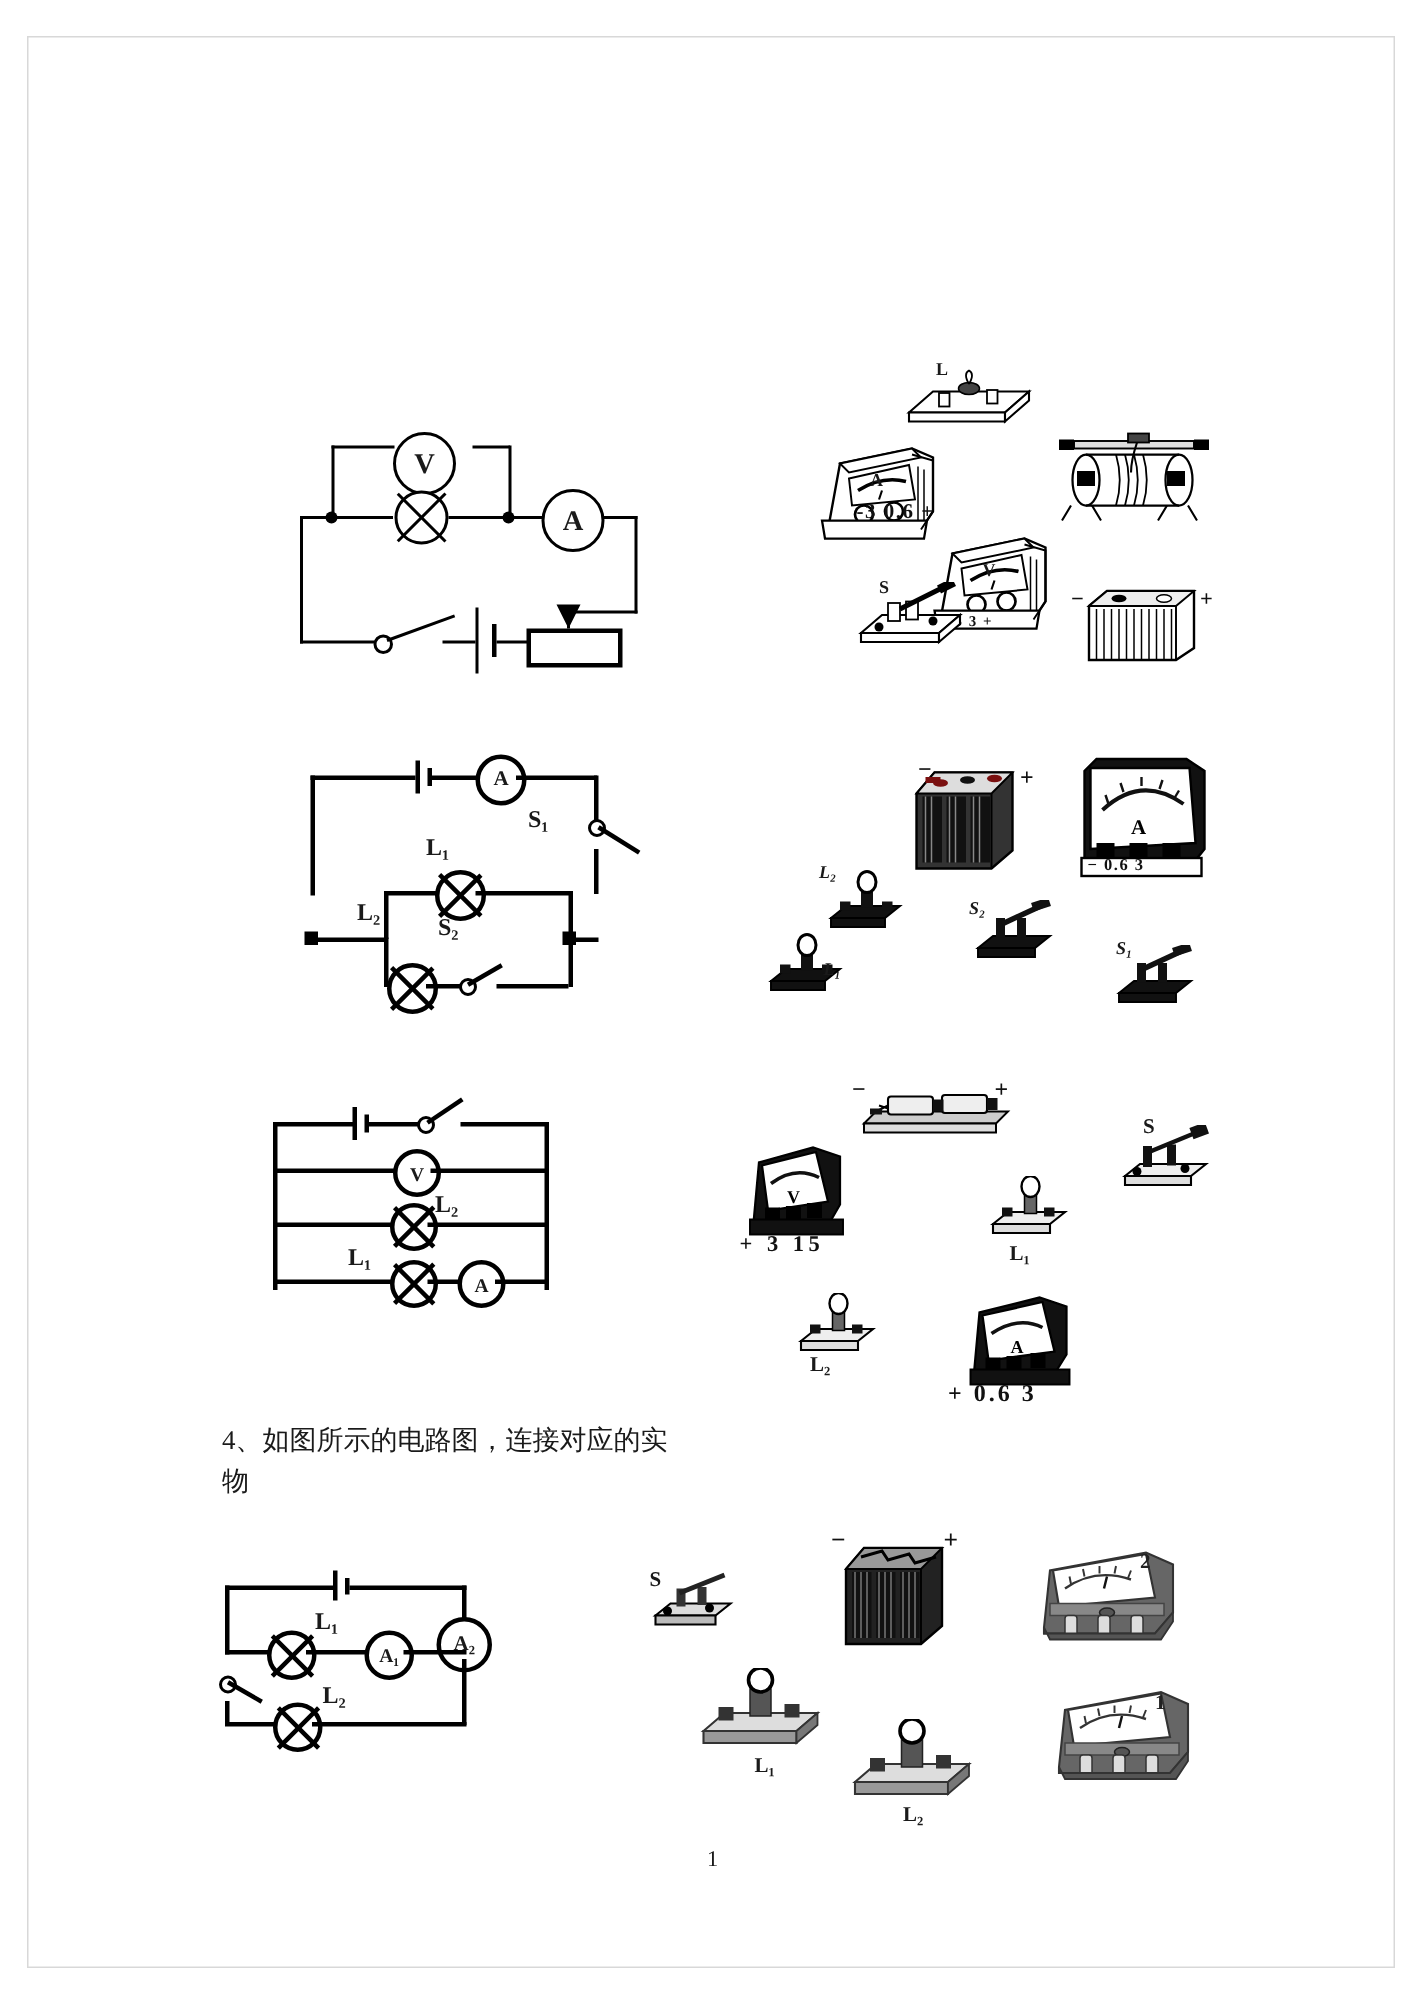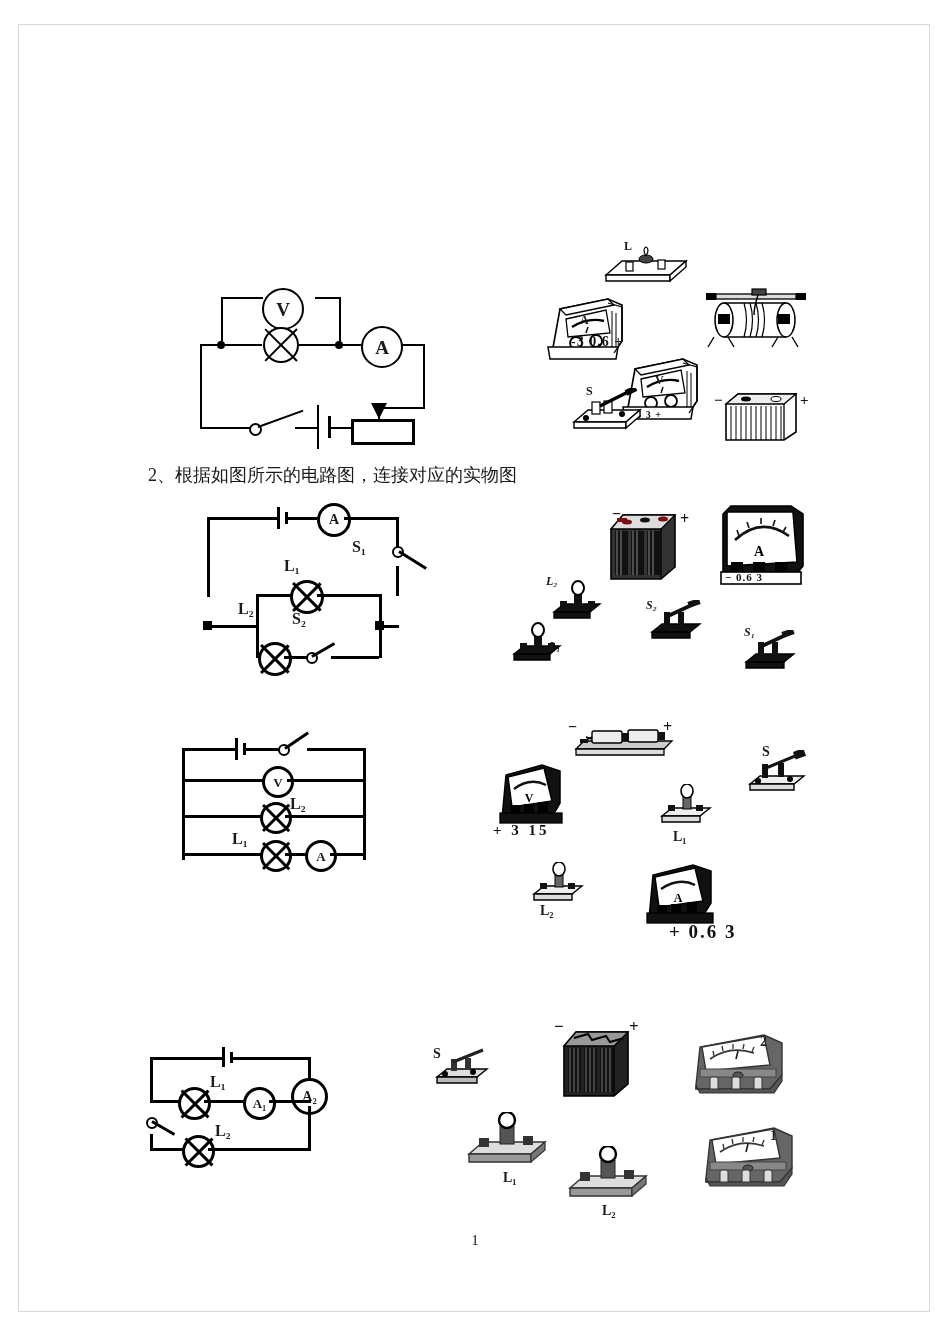--- a/index.html
+++ b/index.html
@@ -196,21 +196,20 @@
           <line x1="58" y1="18" x2="58" y2="52"></line>
         <line x1="63" y1="18" x2="63" y2="52"></line>
       </g>
       <ellipse cx="28" cy="11" rx="5" ry="2.5" fill="#000"></ellipse>
       <ellipse cx="58" cy="11" rx="5" ry="2.5" fill="#fff" stroke="#000"></ellipse>
     </svg>
   </div>
   <div class="scaletxt" style="left:714px;top:392px;font-size:15px;">−</div>
   <div class="scaletxt" style="left:800px;top:392px;font-size:15px;">+</div>
 
-  <div class="qtext" style="left:148px;top:462px;width:500px;">2、根据如图所示的电路图，连接对应的实物图</div>
 
   <div class="blk">
 
     <div class="h3" style="left:207px;top:517px;width:70px;"></div>
     <div class="batt-long" style="left:277px;top:507px;height:22px;width:3px;"></div>
     <div class="batt-short" style="left:285px;top:512px;height:12px;width:3px;"></div>
     <div class="h3" style="left:288px;top:517px;width:30px;"></div>
     <div class="meter3" style="left:317px;top:503px;width:28px;height:28px;font-size:14px;">A</div>
     <div class="h3" style="left:344px;top:517px;width:54px;"></div>
     <div class="v3" style="left:396px;top:517px;height:32px;"></div>
@@ -441,22 +440,24 @@
       <polygon points="6,62 10,18 50,8 68,14 68,46 58,62" fill="#111" stroke="#000" stroke-width="1.5"></polygon>
       <polygon points="12,20 52,11 60,44 16,50" fill="#fff" stroke="#000" stroke-width="1.5"></polygon>
       <path d="M18,32 q18,-12 34,-4" fill="none" stroke="#111" stroke-width="2.4"></path>
       <text x="35" y="45" font-family="Liberation Serif, serif" font-size="12" font-weight="bold" text-anchor="middle" fill="#000">A</text>
       <rect x="14" y="48" width="10" height="10" fill="#000"></rect>
       <rect x="28" y="47" width="10" height="10" fill="#000"></rect>
       <rect x="44" y="45" width="10" height="10" fill="#000"></rect>
       <rect x="4" y="56" width="66" height="10" fill="#111" stroke="#000" stroke-width="1.3"></rect>
     </svg>
   </div>
-  <div class="scaletxt" style="left:669px;top:921px;font-size:19px;letter-spacing:2px;">+ 0.6  3</div>
-
+  <div class="scaletxt" style="left:632px;top:921px;font-size:16px;letter-spacing:2px;">+ 0.6  3</div>
+
+  <div class="qtext" style="left:148px;top:947px;width:420px;">4、如图所示的电路图，连接对应的实
+物</div>
 
   <div class="blk">
 
     <div class="h3" style="left:150px;top:1057px;width:73px;"></div>
     <div class="batt-long" style="left:222px;top:1047px;height:20px;width:3px;"></div>
     <div class="batt-short" style="left:230px;top:1052px;height:11px;width:3px;"></div>
     <div class="h3" style="left:233px;top:1057px;width:78px;"></div>
     <div class="v3" style="left:308px;top:1057px;height:28px;"></div>
     <div class="meter3" style="left:291px;top:1078px;width:31px;height:31px;font-size:14px;">A₂</div>
     <div class="v3" style="left:308px;top:1106px;height:44px;"></div>

